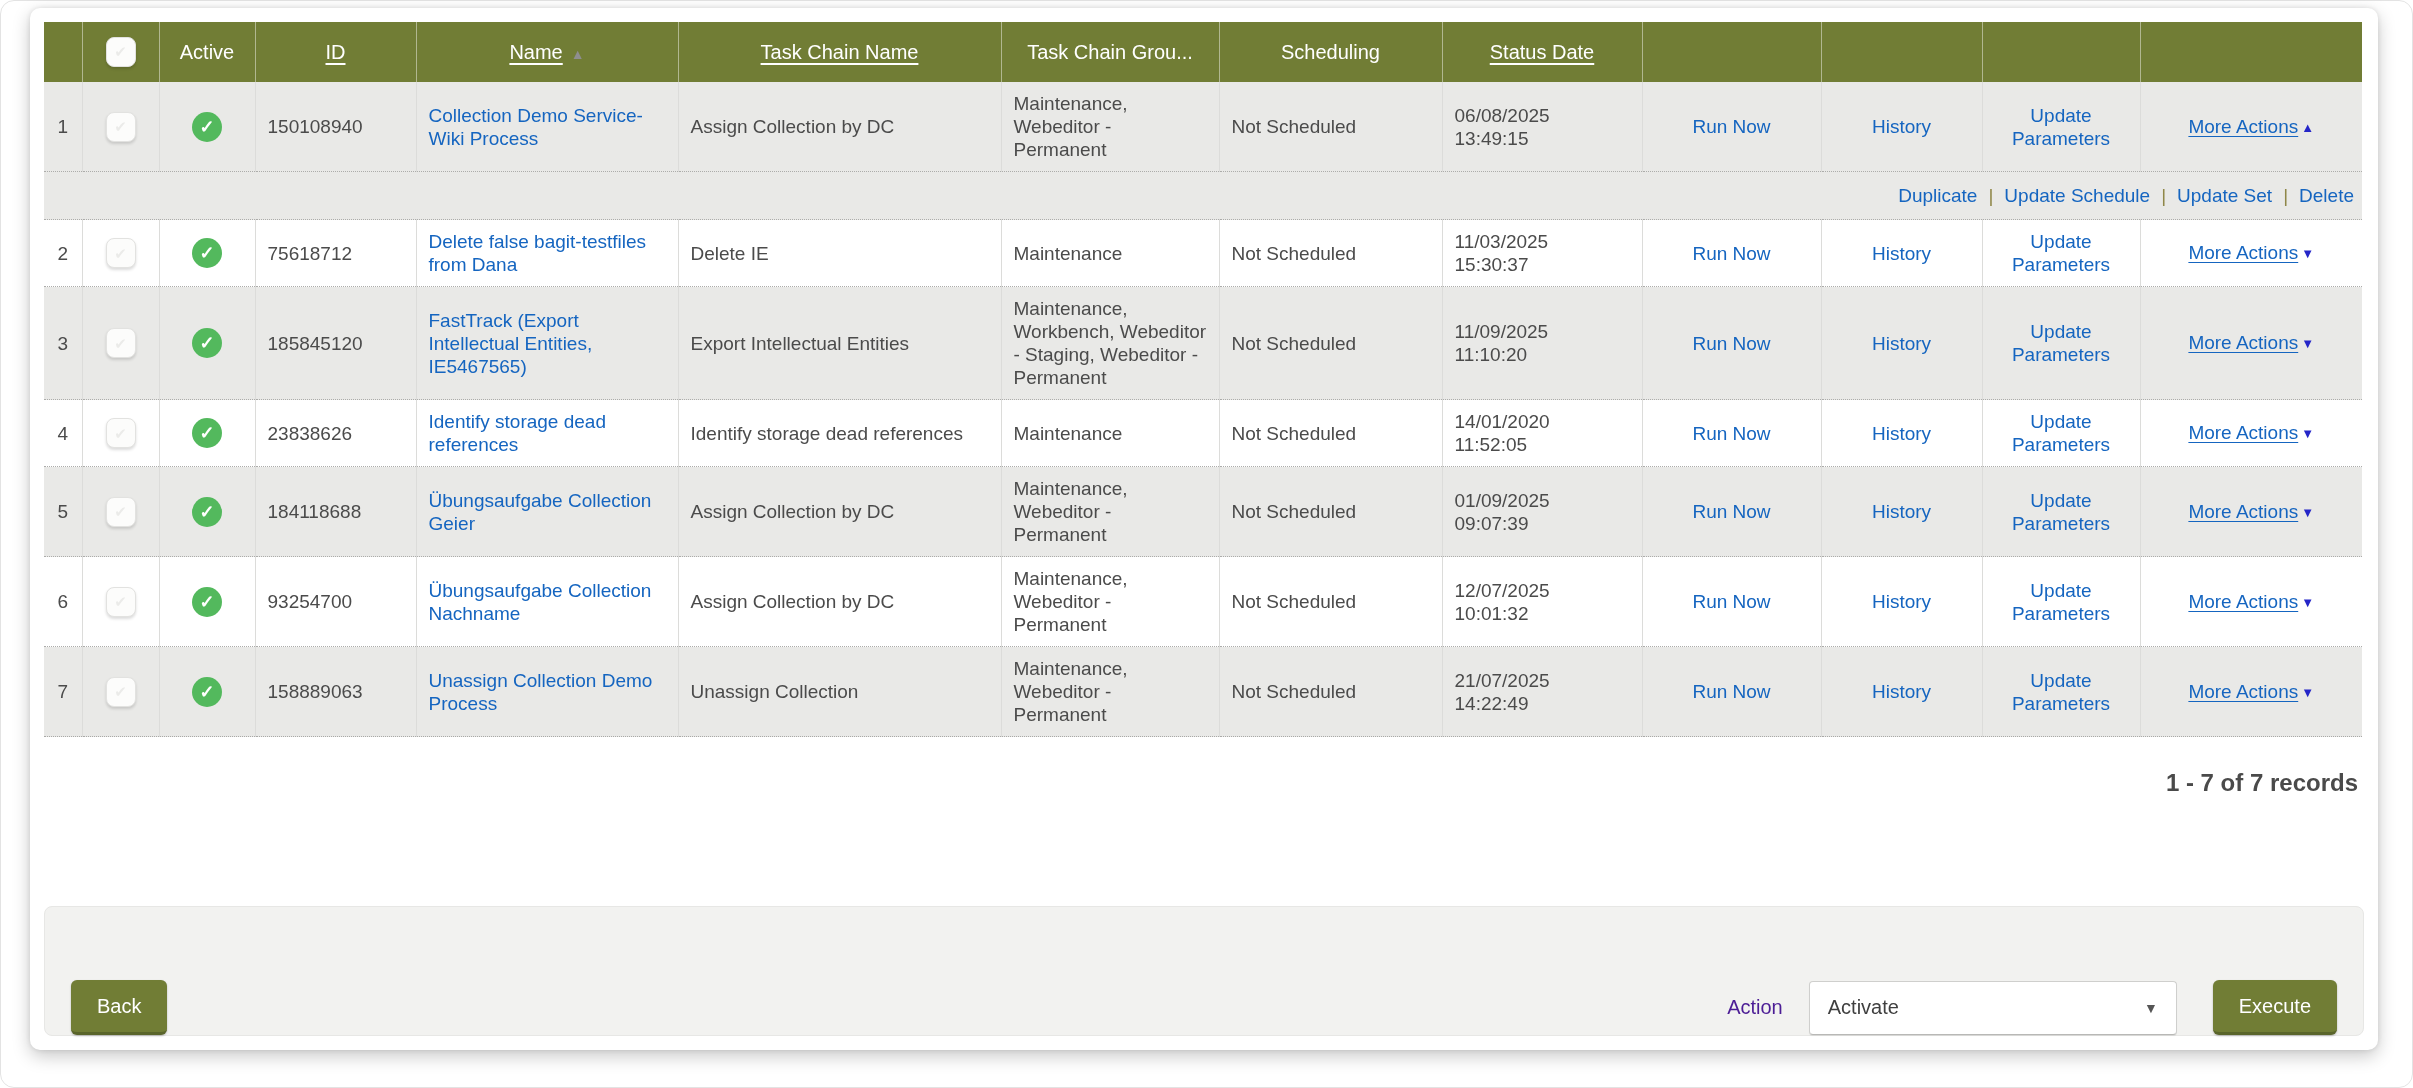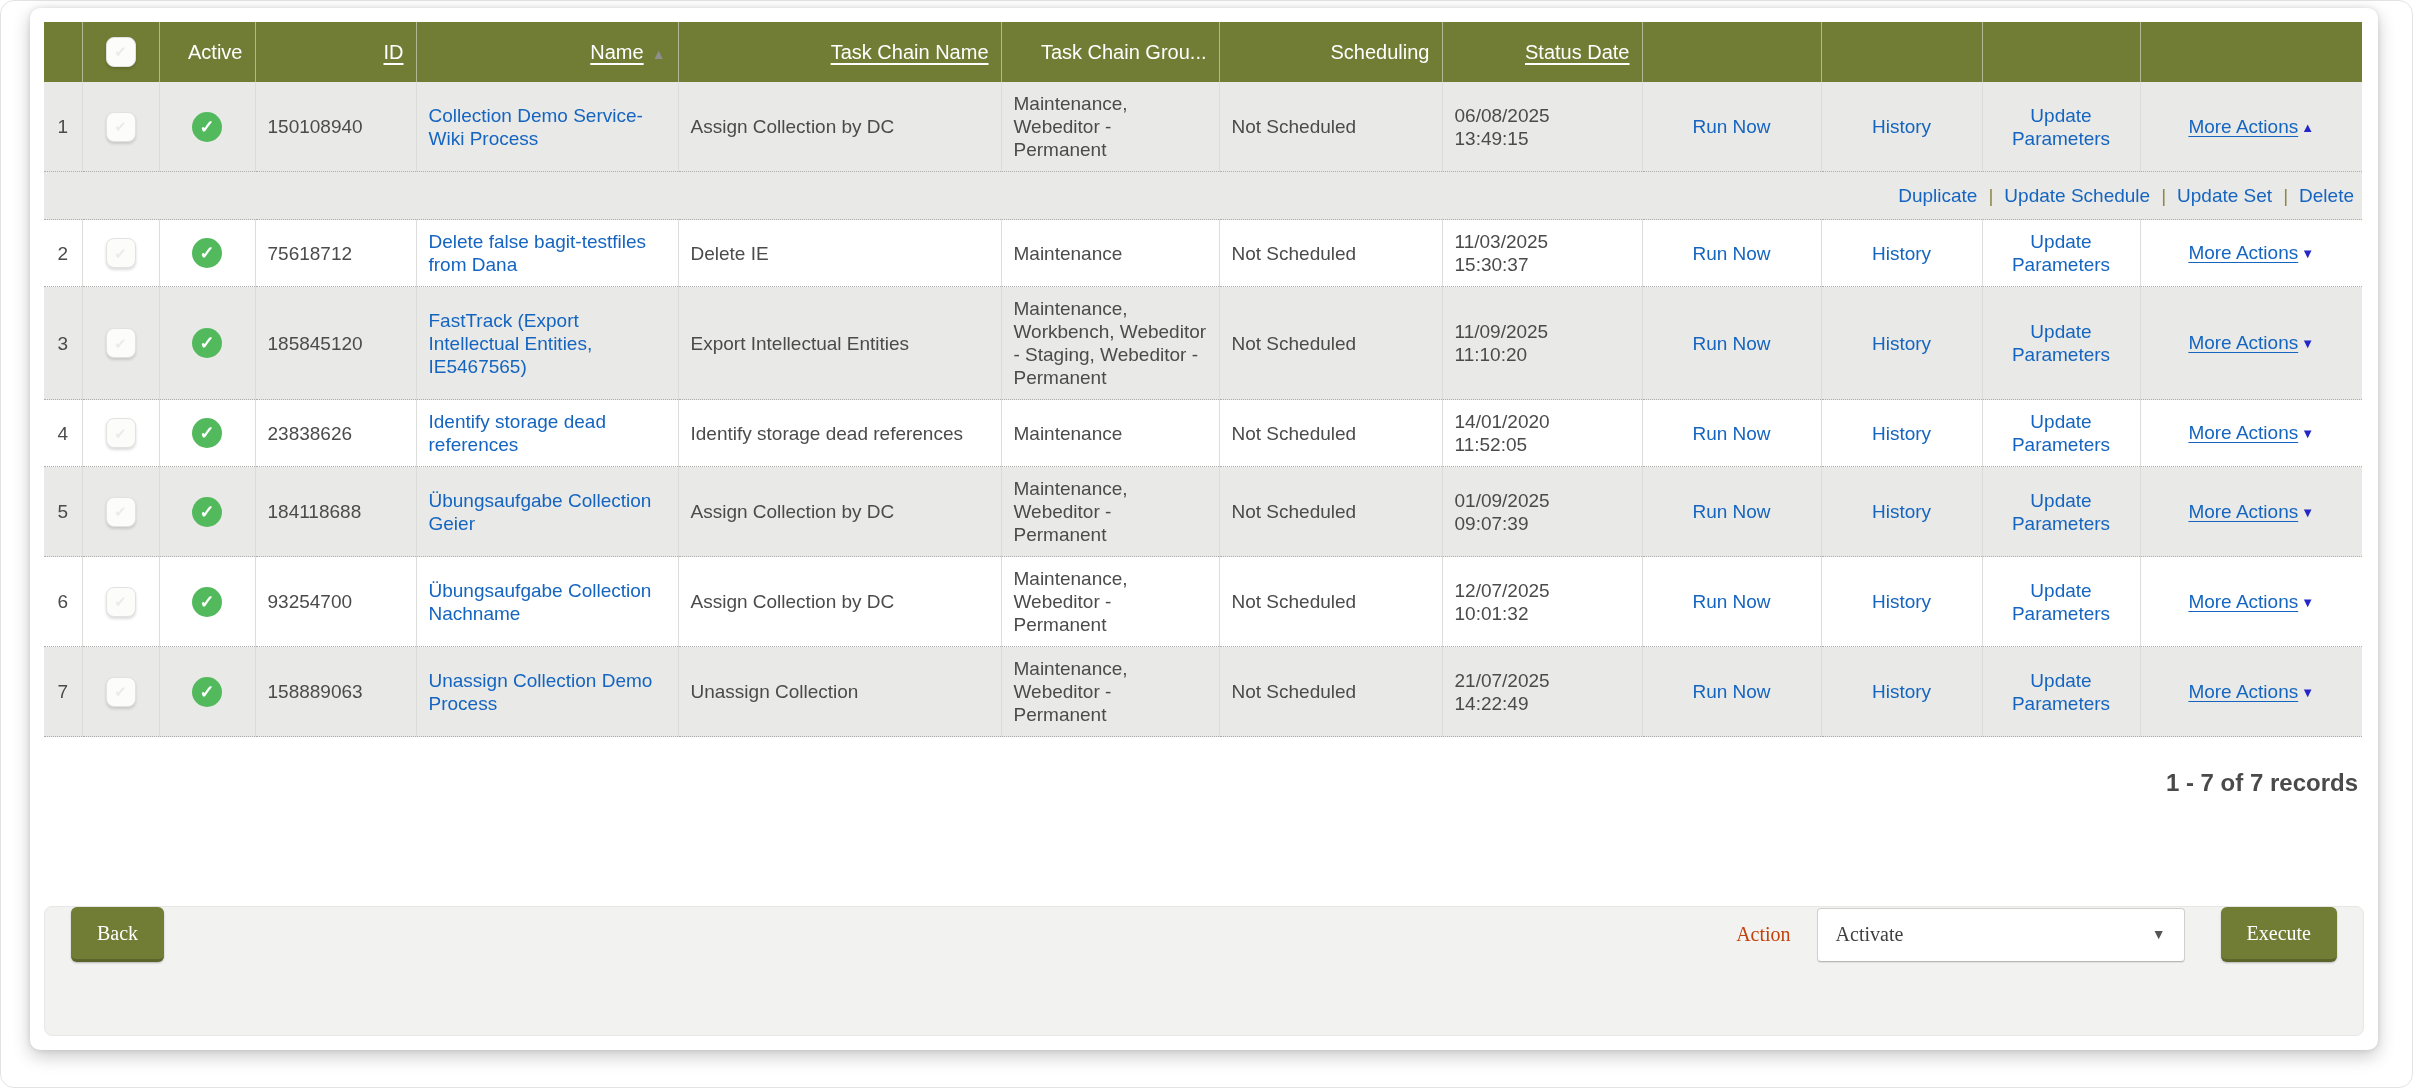--- a/index.html
+++ b/index.html
@@ -15,21 +15,21 @@
     padding:14px 14px 0 14px;
   }
   
   table{border-collapse:collapse;table-layout:fixed;width:2318px;font-size:19px;border-bottom:1px dotted #a9a9a7;}
   col.w-num{width:38px}col.w-check{width:77px}col.w-active{width:96px}
   col.w-id{width:161px}col.w-name{width:262px}col.w-tcn{width:323px}
   col.w-group{width:218px}col.w-sched{width:223px}col.w-date{width:200px}
   col.w-run{width:179px}col.w-hist{width:161px}col.w-upd{width:158px}col.w-more{width:222px}
   th{
     background:var(--accent,#717D35);color:#fff;font-weight:400;font-size:20px;
-    text-align:right;padding:0 12px;height:60px;vertical-align:middle;
+    text-align:center;padding:0 12px;height:60px;vertical-align:middle;
     border-right:1px solid rgba(255,255,255,.45);
   }
   th:last-child{border-right:none;}
   th.sortable span.hlabel{text-decoration:underline;text-underline-offset:4px;}
   th.c-center{text-align:center;}
   .sort-arrow{color:#8e8e8e;font-size:14px;margin-left:8px;display:inline-block;text-decoration:none;}
   td{
     padding:10px 12px;vertical-align:middle;line-height:23px;
     border-right:1px solid #dcdcda;word-wrap:break-word;
   }
@@ -59,29 +59,29 @@
   .checkbox::after{content:"✔";font-size:15px;color:rgba(90,90,80,.10);}
   
   tr.menu-row td{background:#e9e9e7;text-align:right;padding:12px 8px;white-space:nowrap;}
   .pipe{color:#8f8748;margin:0 11px;font-size:19px;}
   
   .records{width:2318px;text-align:right;font-weight:bold;font-size:24px;color:#4a4a4a;margin-top:32px;padding-right:4px;box-sizing:border-box;}
   
   .footer-bar{
     position:absolute;left:14px;right:14px;bottom:14px;height:130px;
     background:#f2f2f0;border:1px solid #e7e7e5;border-radius:8px;
-    display:flex;align-items:flex-start;padding:0 26px;box-sizing:border-box;font-family:Liberation Serif, serif;
+    display:flex;align-items:flex-end;padding:0 26px;box-sizing:border-box;
   }
   .btn{
     background:var(--accent,#717D35);color:#fff;font-size:20px;font-family:inherit;
     border:none;border-bottom:3px solid var(--accent_dark,#5A652B);border-radius:6px;
     padding:15px 26px;cursor:pointer;box-shadow:0 1px 2px rgba(0,0,0,.25);line-height:1.1;
   }
   .action-group{margin-left:auto;display:flex;align-items:center;}
-  .action-label{font-size:20px;color:#c2410c;margin-right:26px;}
+  .action-label{font-size:20px;color:#4c1d95;margin-right:26px;}
   .select{
     width:368px;height:54px;background:#fff;border:1px solid #cfcfcd;border-bottom-color:#b8b8b6;
     border-radius:4px;display:flex;align-items:center;padding:0 18px;box-sizing:border-box;
     font-size:20px;color:#3f3f3f;cursor:pointer;box-shadow:0 1px 1px rgba(0,0,0,.07);
     margin-right:36px;
   }
   .select .caret{margin-left:auto;font-size:14px;color:#555;}
 </style>
 </head>
 <body>

